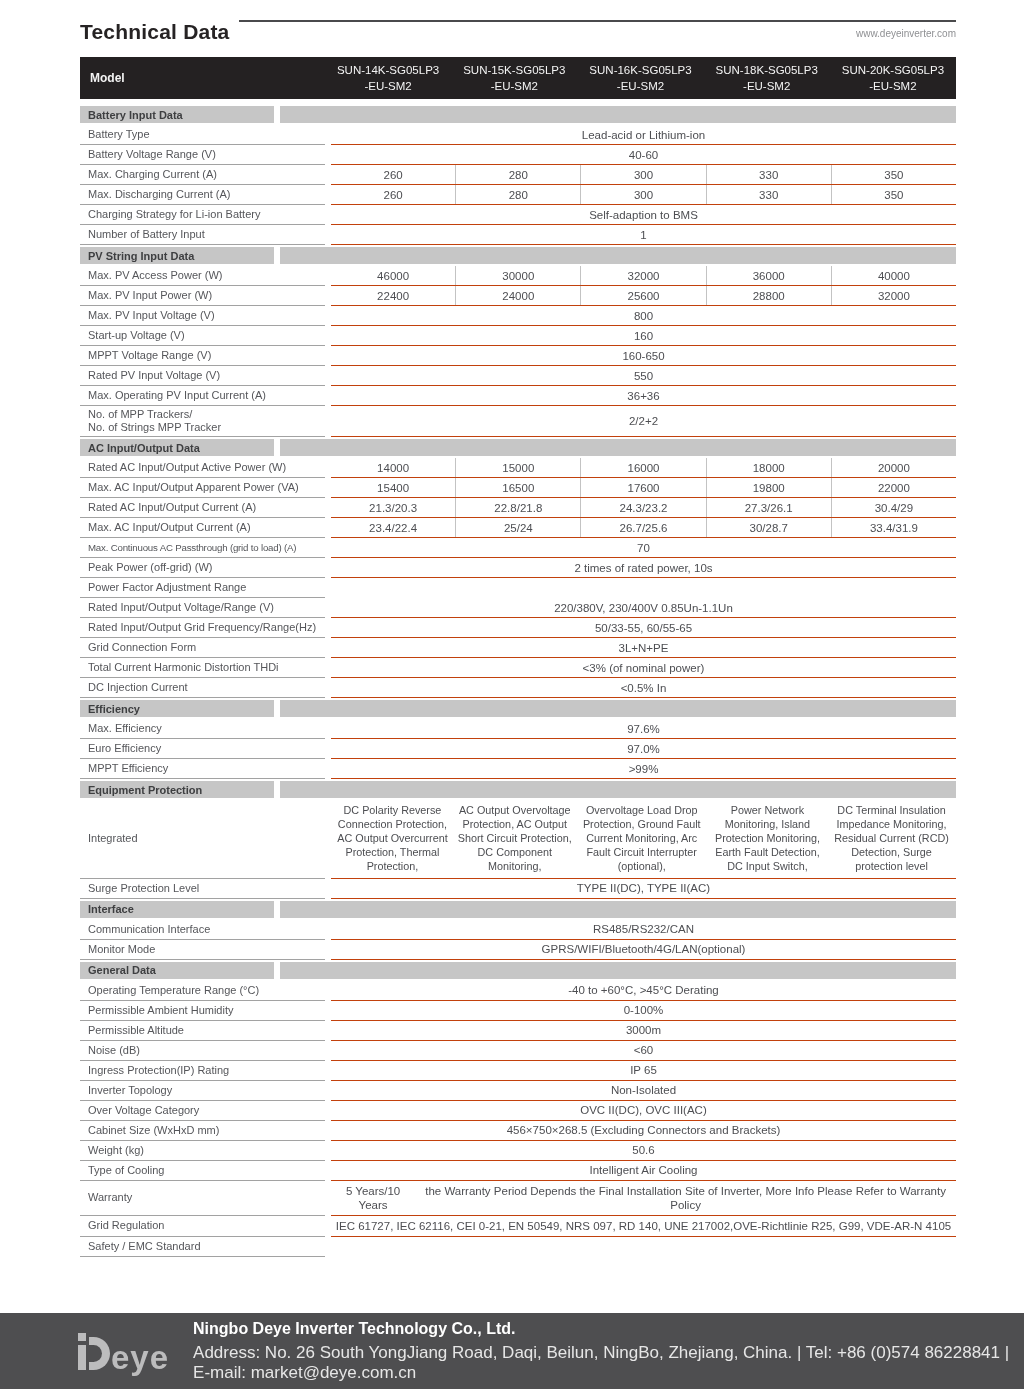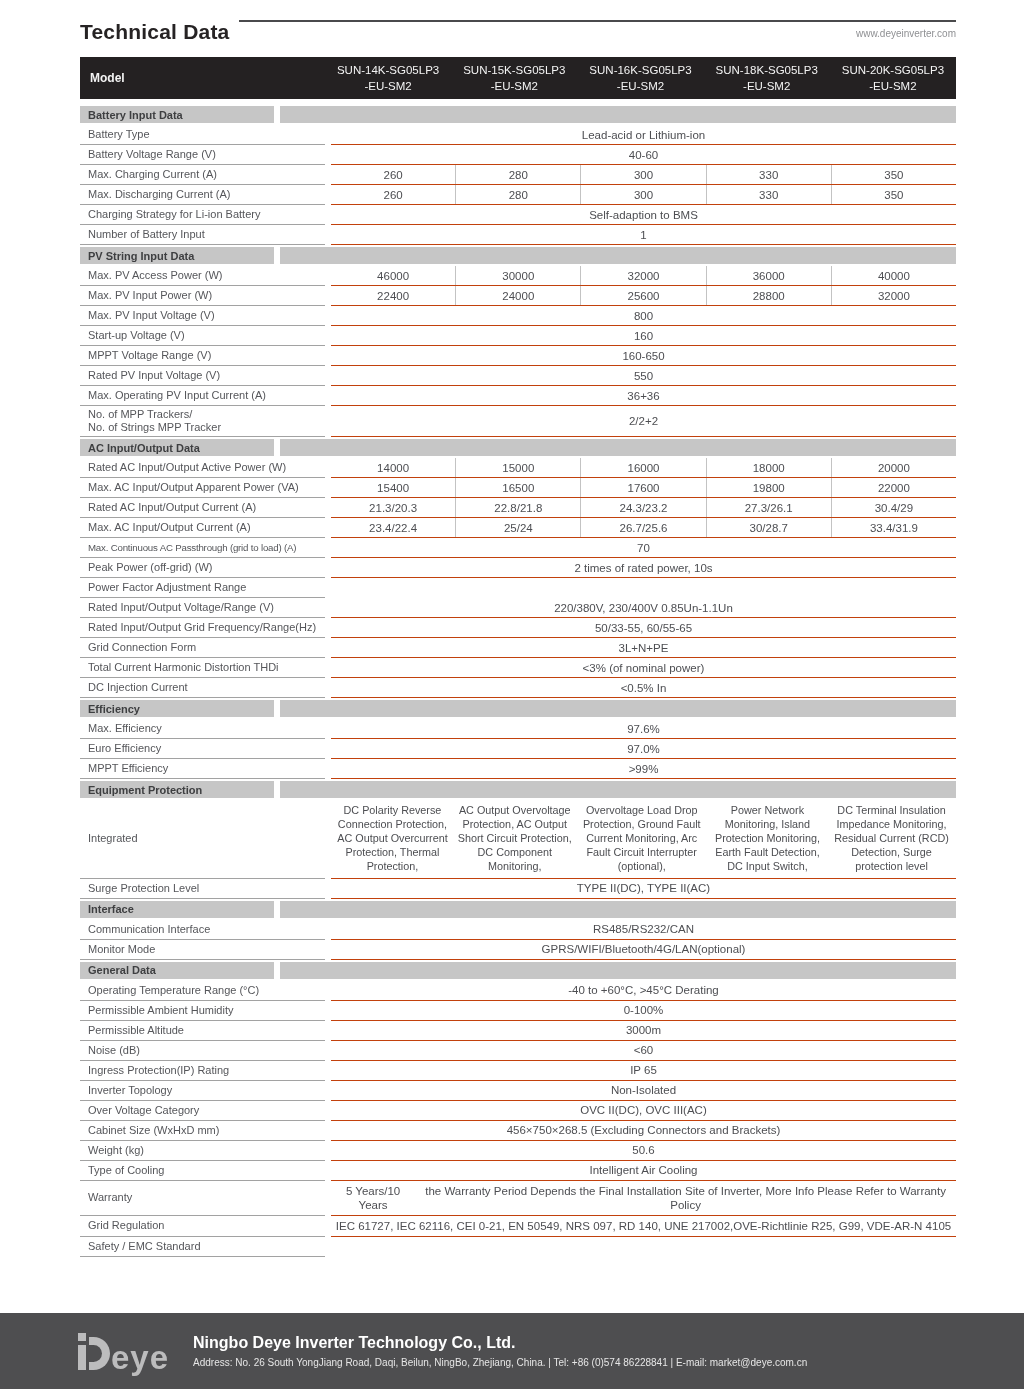--- a/index.html
+++ b/index.html
@@ -50,21 +50,21 @@
   .footer { position: absolute; left: 0; bottom: 0; width: 1024px; height: 76px;
             background: #4e4e50; display: flex; align-items: center; padding-left: 78px; }
   .logo { display: flex; align-items: flex-end; margin-right: 24px; }
   .logo .ipart { display: flex; flex-direction: column; gap: 4px; margin-right: 3px; }
   .logo .dot { width: 8px; height: 8px; background: #bcbcbd; }
   .logo .stem { width: 8px; height: 25px; background: #bcbcbd; }
   .logo .dbowl { width: 21px; height: 33px; border: 8px solid #bcbcbd; border-left: none;
                  border-radius: 0 17px 17px 0; }
   .logo .logo-word { font-size: 33px; font-weight: bold; color: #bcbcbd; line-height: 25px; margin-left: 1px; letter-spacing: 1px; }
   .company-name { font-size: 16px; font-weight: bold; color: #ffffff; margin-bottom: 5px; }
-  .company-contact { font-size: 10px; color: #e6e6e6; }
+  .company-contact { font-size: 17px; color: #e6e6e6; }
 </style>
 </head>
 <body>
 
 <div class="content">
 
   <div class="hdr">
     <div class="page-title">Technical Data</div>
     <div class="rule-wrap">
       <span class="website">www.deyeinverter.com</span>

